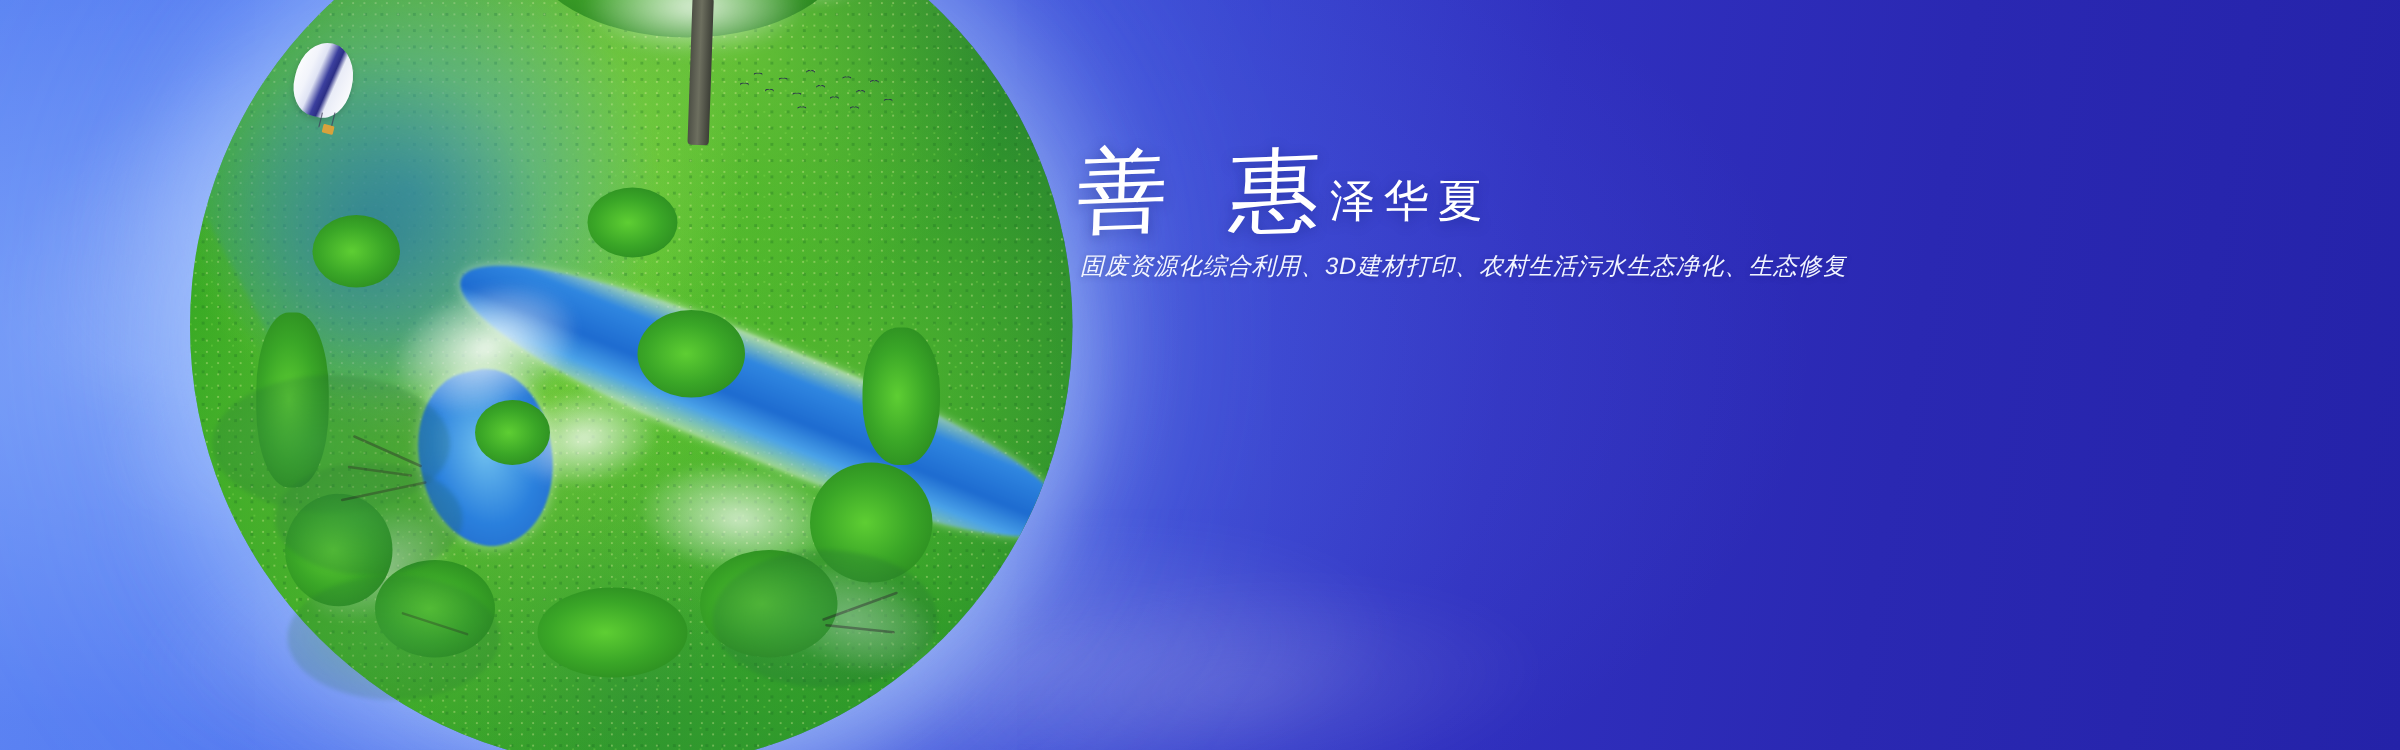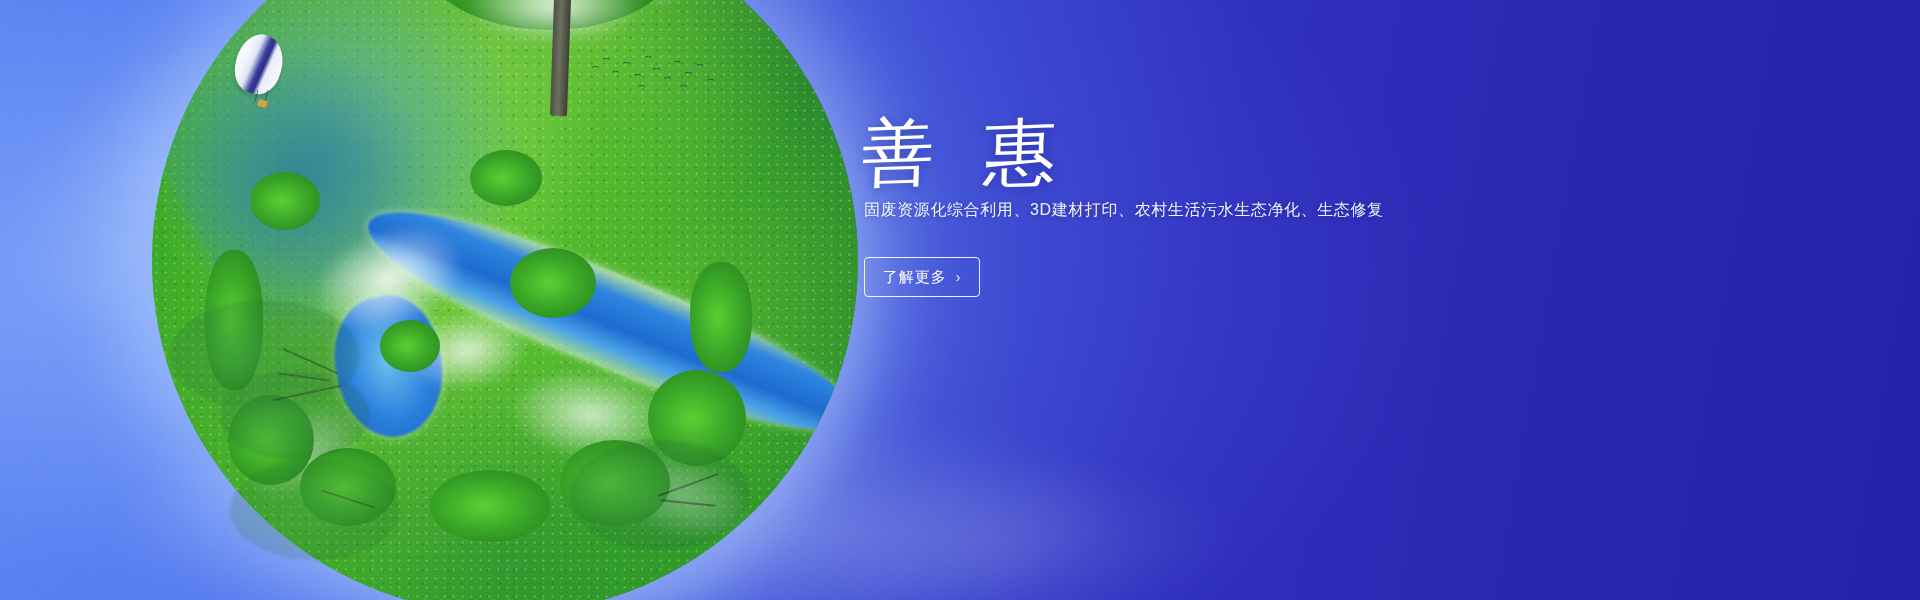--- a/index.html
+++ b/index.html
@@ -193,23 +193,24 @@
     position:relative;top:-6px;padding-left:4px;
   }
   .gap{display:inline-block;width:46px;}
 
   .subtitle{
     font-size:25px;letter-spacing:7.5px;font-weight:400;color:#ffffff;
     margin:10px 0 16px 2px;white-space:nowrap;
     text-shadow:0 1px 6px rgba(10,20,90,.30);
   }
   .desc{
-    font-size:16px;letter-spacing:.6px;color:#f2f5ff;white-space:nowrap;
-    margin:0 0 36px 2px;
+    font-size:19px;letter-spacing:.6px;color:#f2f5ff;white-space:nowrap;
+    margin:0 0 14px 2px;
     text-shadow:0 1px 5px rgba(10,20,90,.30);
+    font-style:italic;
   }
   .cta{
     display:inline-flex;align-items:center;justify-content:center;gap:9px;
     width:116px;height:40px;
     border:1px solid rgba(255,255,255,.92);border-radius:4px;
     background:transparent;color:#fff;font-size:15px;letter-spacing:1px;
     cursor:pointer;margin-left:2px;
     font-family:"Liberation Sans","DejaVu Sans",sans-serif;
   }
   .cta .chev{font-size:14px;line-height:1;opacity:.95;}
@@ -305,24 +306,21 @@
     <div class="bird" style="left:48px; top:33px;"></div>
     <div class="bird" style="left:90px; top:33px;"></div>
   </div>
 
   <div class="content">
 
     <div class="headline">
       <span class="brush">善</span>
       <span class="gap"></span>
       <span class="brush">惠</span>
+      <span class="plain">泽华夏</span>
     </div>
 
 
     <div class="desc">固废资源化综合利用、3D建材打印、农村生活污水生态净化、生态修复</div>
 
-    <button class="cta">
-      <span>了解更多</span>
-      <span class="chev">›</span>
-    </button>
 
   </div>
 </div>
 
 </body></html>

